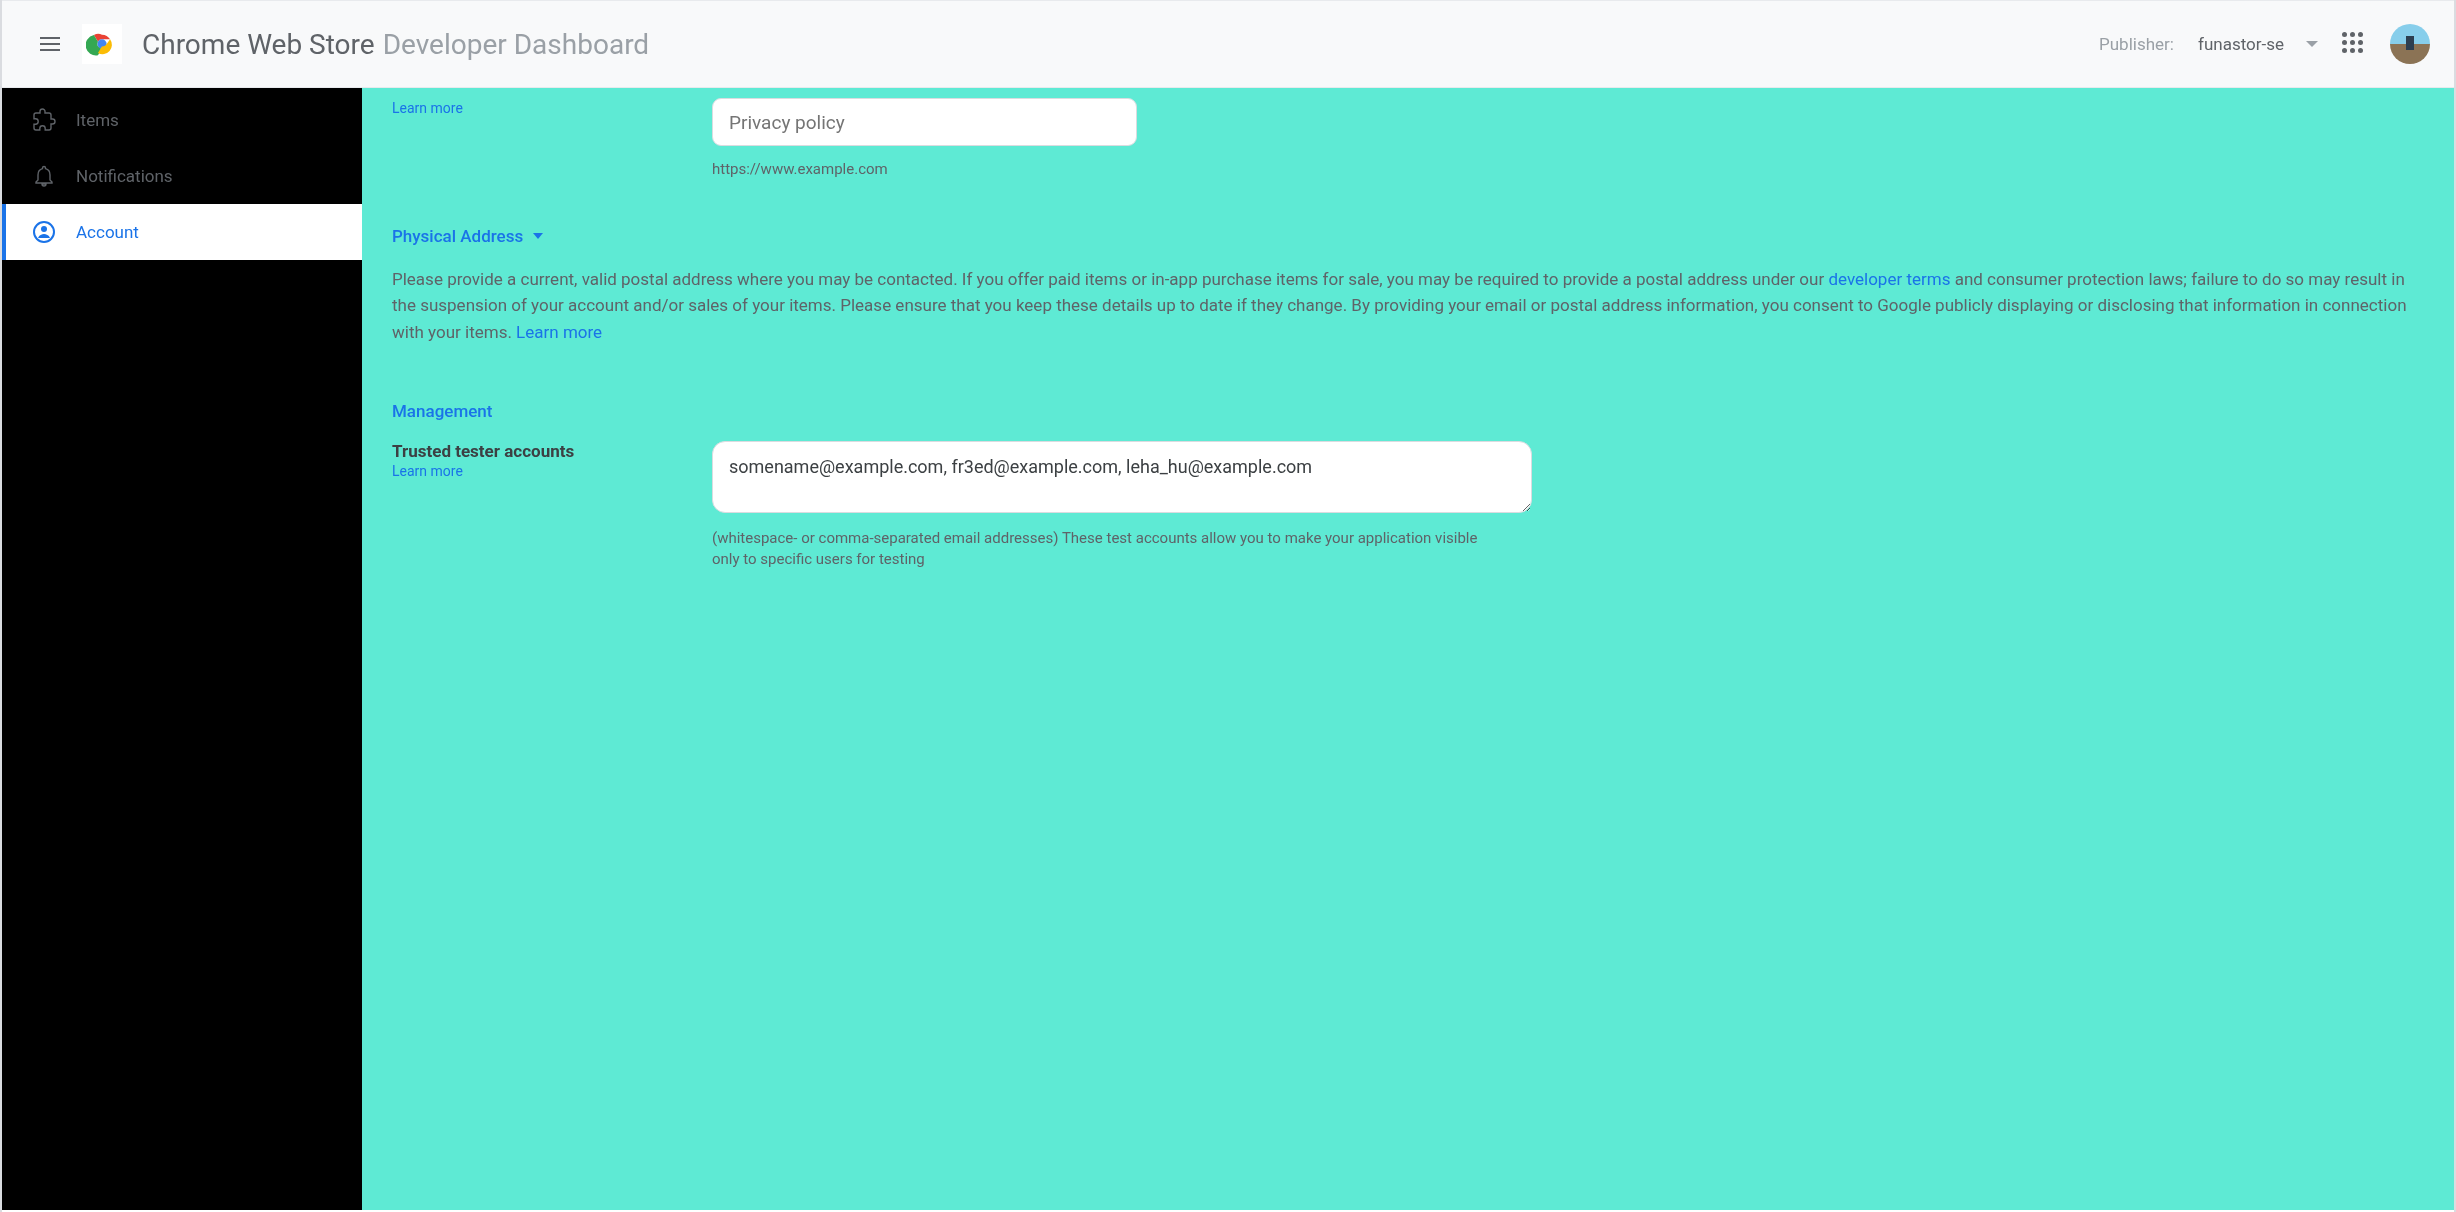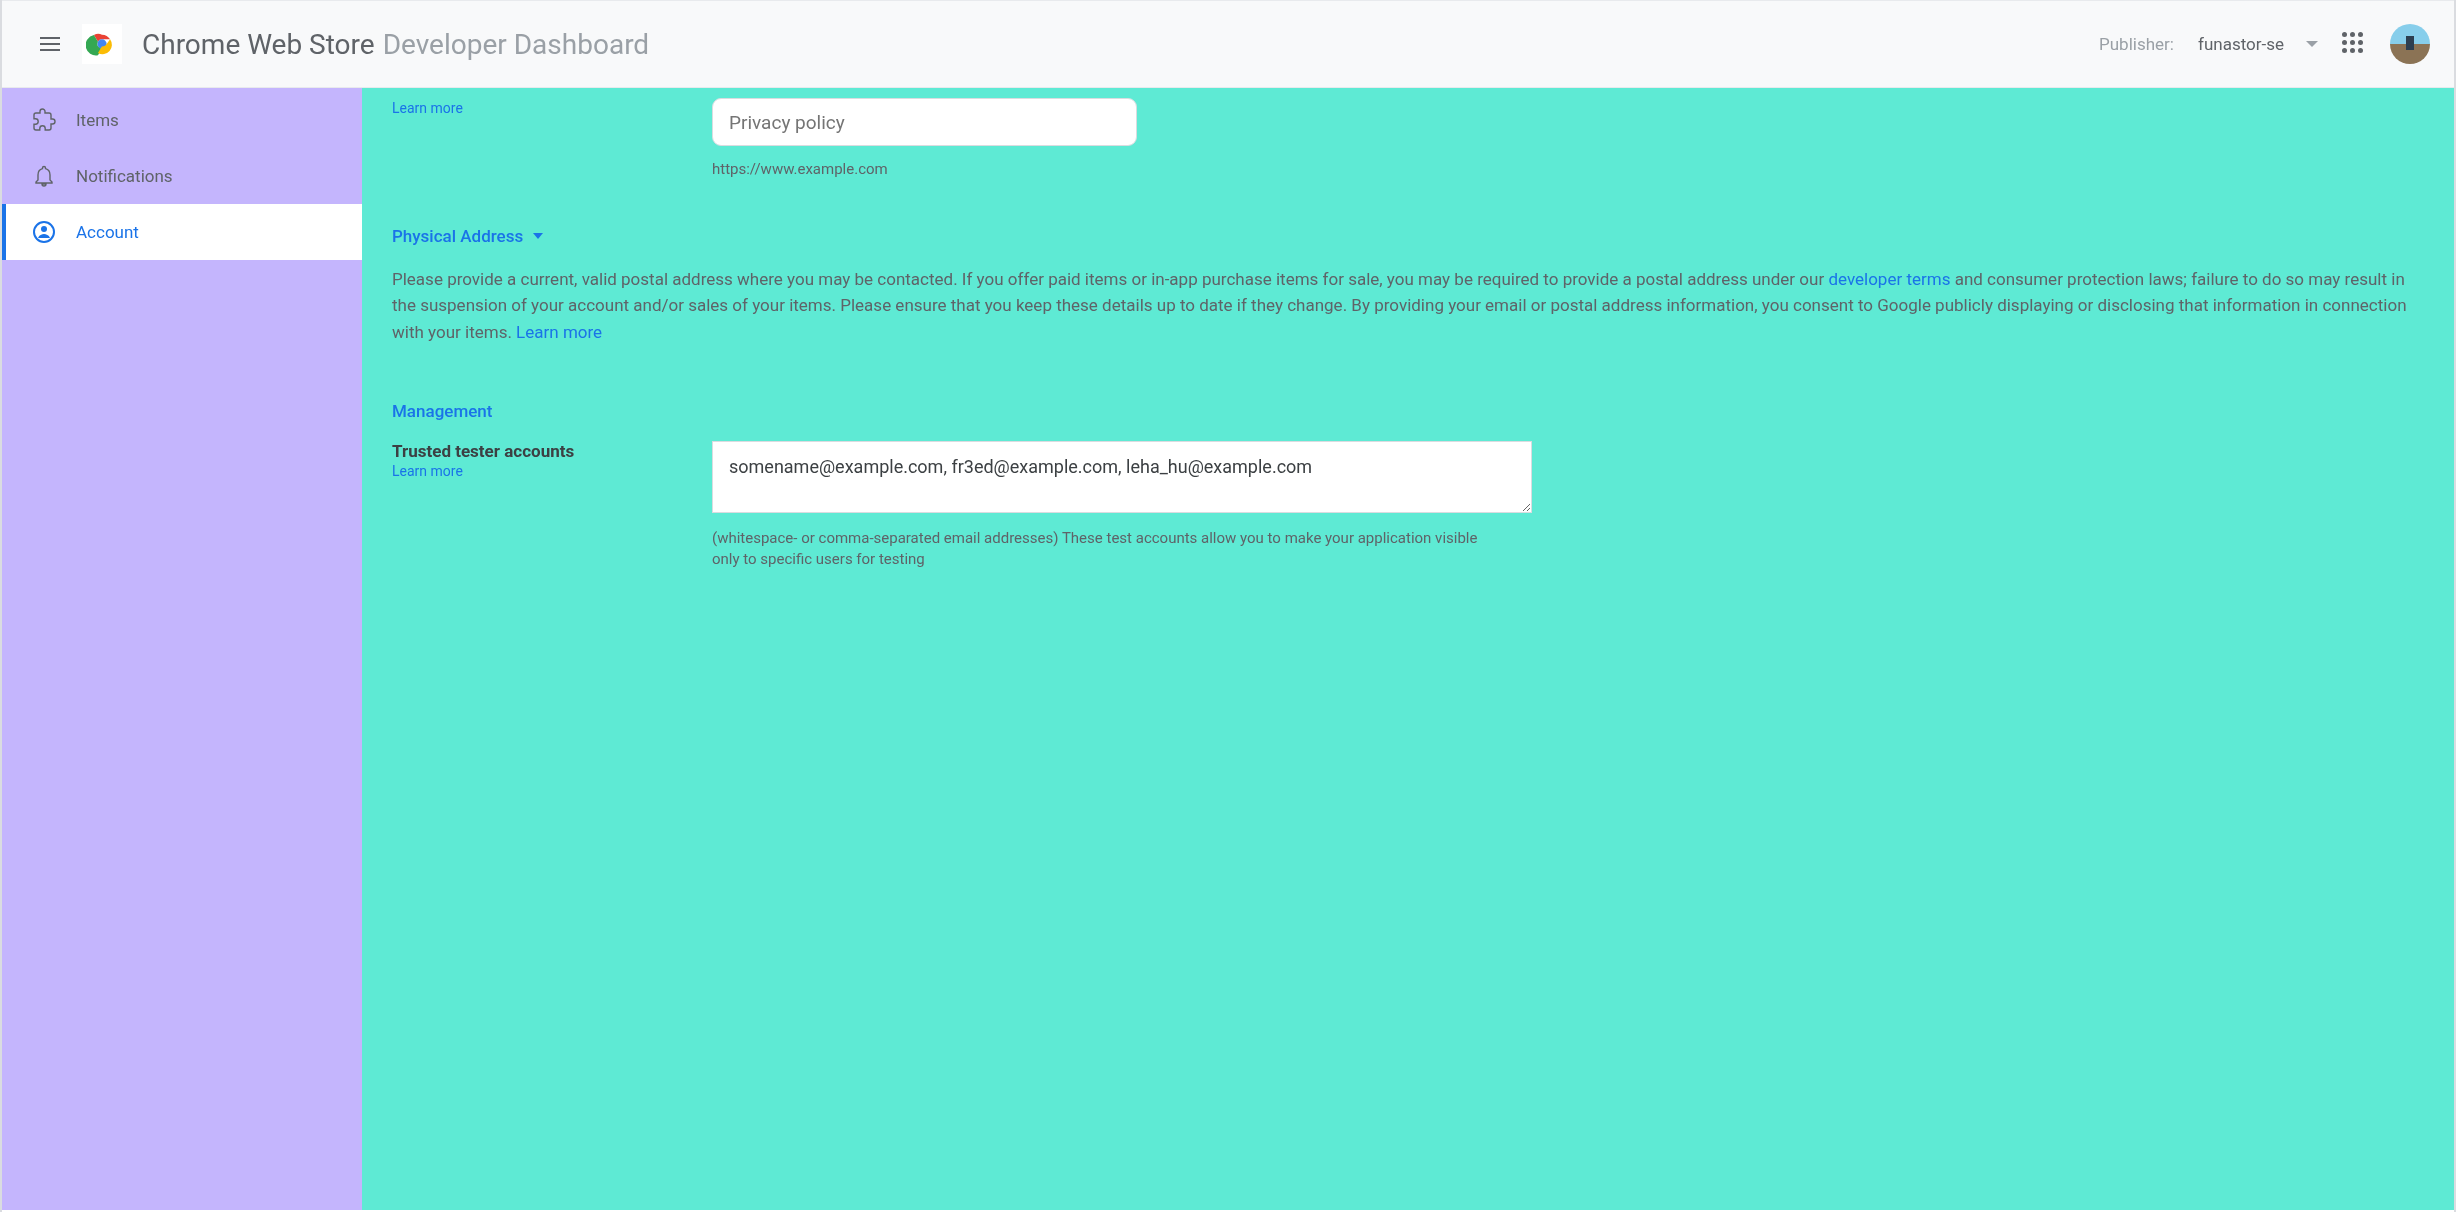--- a/index.html
+++ b/index.html
@@ -124,21 +124,21 @@
   width: 8px;
   height: 14px;
   background: #2c3e50;
   transform: translateX(-50%);
 }
 .body-wrap {
   display: flex;
 }
 .sidebar {
   width: 360px;
-  background: #c4b5fd;
+  background: #000000;
   min-height: calc(100vh - 90px);
   padding-top: 4px;
 }
 .sidebar-item {
   display: flex;
   align-items: center;
   gap: 20px;
   padding: 0 30px;
   height: 56px;
   cursor: pointer;
@@ -201,21 +201,21 @@
 }
 .input-helper {
   color: #5f6368;
   font-size: 15px;
   margin-top: 14px;
 }
 .textarea-input {
   width: 820px;
   min-height: 70px;
   border: 1px solid #dadce0;
-  border-radius: 0;
+  border-radius: 13px;
   padding: 14px 16px;
   font-size: 18px;
   color: #3c4043;
   font-family: inherit;
   resize: both;
 }
 .section-header {
   color: #1a73e8;
   font-size: 17px;
   font-weight: 500;

